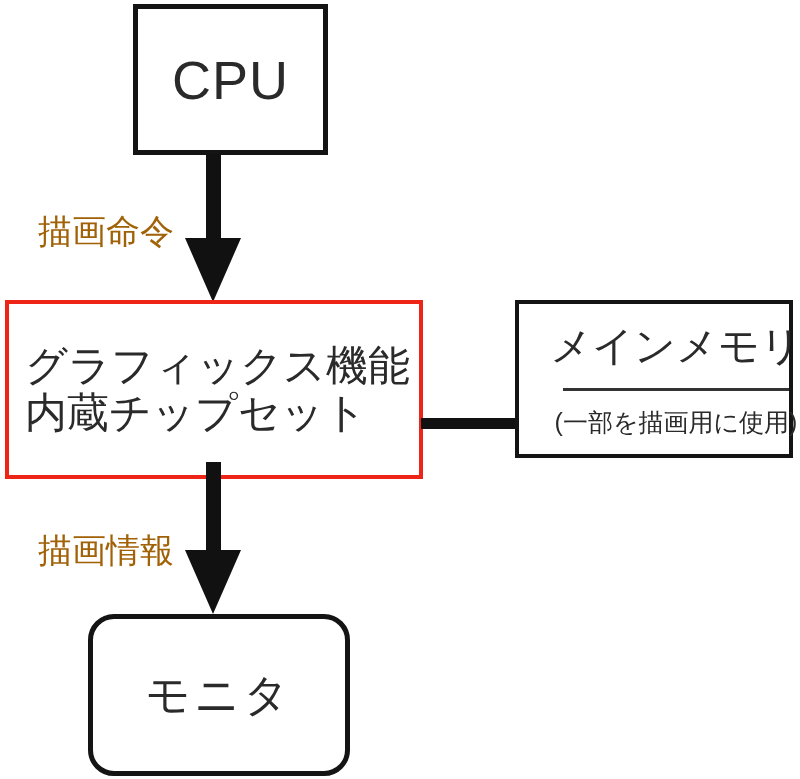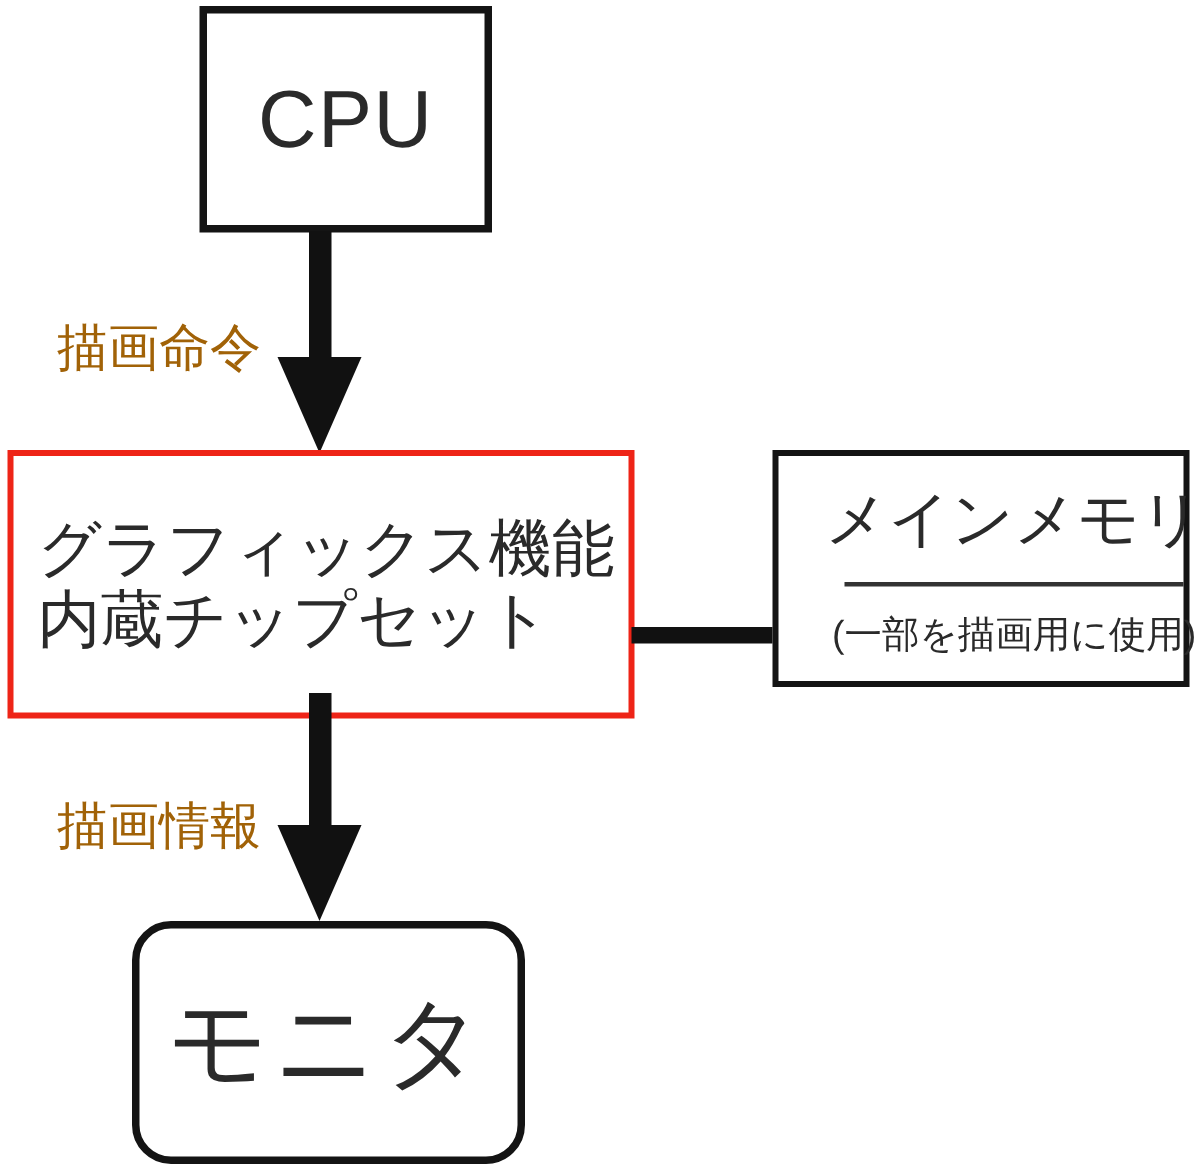--- a/index.html
+++ b/index.html
@@ -66,21 +66,21 @@
     color: #2a2a2a;
     white-space: nowrap;
   }
   
   .node-monitor {
     left: 88px; top: 614px;
     width: 262px; height: 162px;
     border: 5px solid #141414;
     border-radius: 26px;
     display: flex; align-items: center; justify-content: center;
-    font-size: 66px;
+    font-size: 44px;
     letter-spacing: 4px;
     color: #2a2a2a;
   }
   
   .arrow-shaft {
     position: absolute;
     width: 15px;
     background: #111111;
   }
   .arrow-head {

